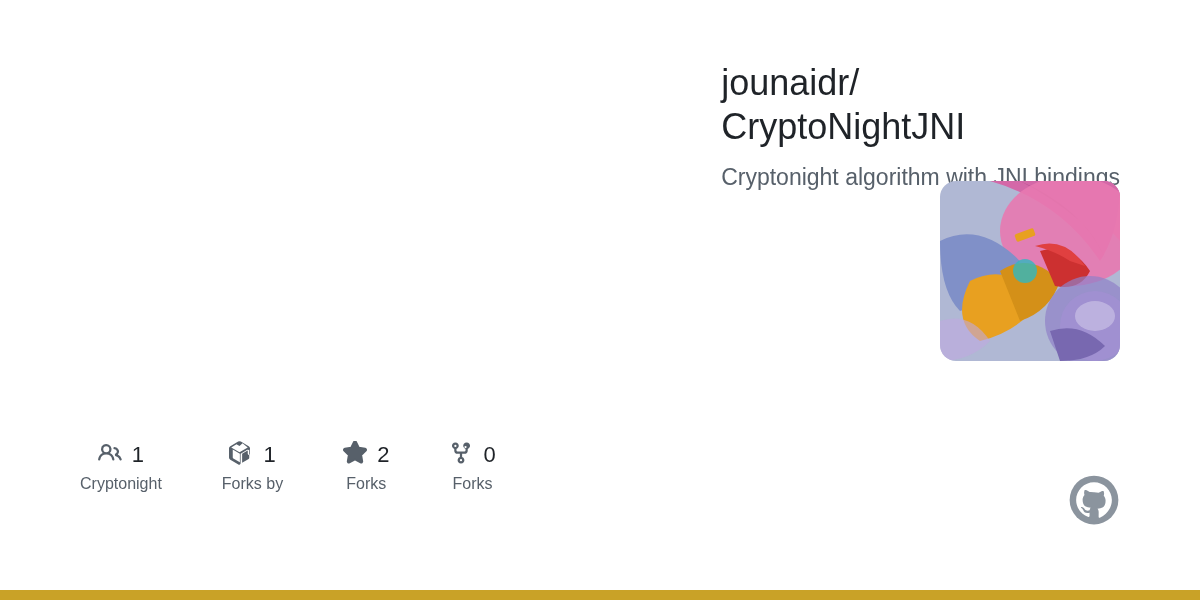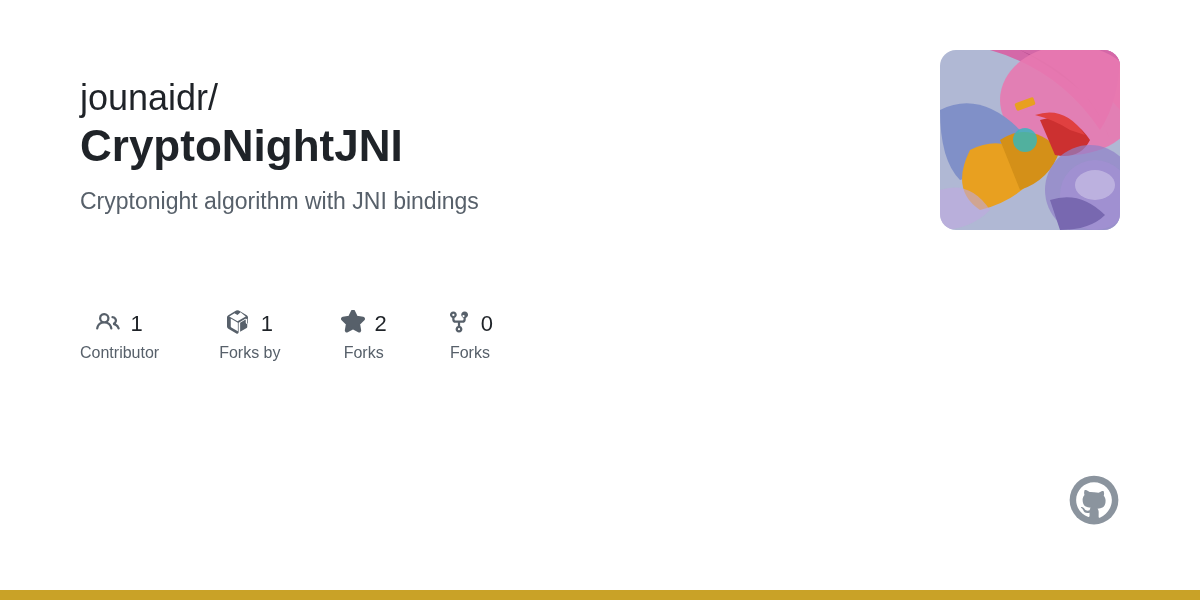--- a/index.html
+++ b/index.html
@@ -22,39 +22,40 @@
       flex: 1;
       display: flex;
       flex-direction: column;
       padding: 60px 80px 40px 80px;
       position: relative;
     }
 
     .header-section {
       display: flex;
       justify-content: space-between;
-      align-items: center;
+      align-items: flex-end;
       margin-bottom: 30px;
+      flex-direction: column;
     }
 
     .title-block {
       display: flex;
       flex-direction: column;
     }
 
     .repo-owner {
       font-size: 36px;
       font-weight: 400;
       color: #1f2328;
       line-height: 1.25;
     }
 
     .repo-name {
-      font-size: 44px;
-      font-weight: 700;
+      font-size: 36px;
+      font-weight: 400;
       color: #1f2328;
       line-height: 1.2;
     }
 
     .repo-description {
       font-size: 23px;
       color: #57606a;
       margin-top: 16px;
       font-weight: 400;
     }
@@ -189,21 +190,21 @@
     <div class="stat-item">
       <div class="stat-top">
         <span class="stat-icon">
           <svg class="icon-svg" viewBox="0 0 16 16" fill="#57606a" xmlns="http://www.w3.org/2000/svg">
             <path d="M5.5 3.5a2 2 0 100 4 2 2 0 000-4zM2 5.5a3.5 3.5 0 115.898 2.549 5.507 5.507 0 013.034 4.084.75.75 0 11-1.482.235 4.001 4.001 0 00-7.9 0 .75.75 0 01-1.482-.236A5.507 5.507 0 013.102 8.05 3.49 3.49 0 012 5.5z"></path>
             <path d="M11 4a.75.75 0 100 1.5 1.5 1.5 0 01.666 2.844.75.75 0 00-.416.672v.352a.75.75 0 00.574.73c1.2.289 2.162 1.2 2.522 2.372a.75.75 0 101.434-.44 5.01 5.01 0 00-2.56-3.012A3 3 0 0011 4z"></path>
           </svg>
         </span>
         <span class="stat-number">1</span>
       </div>
-      <span class="stat-label">Contributor</span>
+      <span class="stat-label">Cryptonight</span>
     </div>
 
     <div class="stat-item">
       <div class="stat-top">
         <span class="stat-icon">
           <svg class="icon-svg" viewBox="0 0 16 16" fill="#57606a" xmlns="http://www.w3.org/2000/svg">
             <path d="M6.122.392a1.75 1.75 0 011.756 0l5.25 3.045c.54.313.872.89.872 1.514V8.5a.75.75 0 01-1.5 0V5.677L7.75 8.432v6.384a1 1 0 01-1.502.865L.872 12.51A1.75 1.75 0 010 10.996V4.951c0-.624.332-1.2.872-1.514L6.122.392zM7.25 8.432L2.5 5.677v5.319c0 .285.153.55.4.692l4.35 2.539V8.432zm1.5 0v6.098l4.35-2.54a.75.75 0 00.4-.691V5.677L8.75 8.432zm.274-6.938L7 3.339 4.976 2.17 1.5 4.298 7 7.432l5.5-3.134-3.476-2.804z"></path>
           </svg>
         </span>
         <span class="stat-number">1</span>

